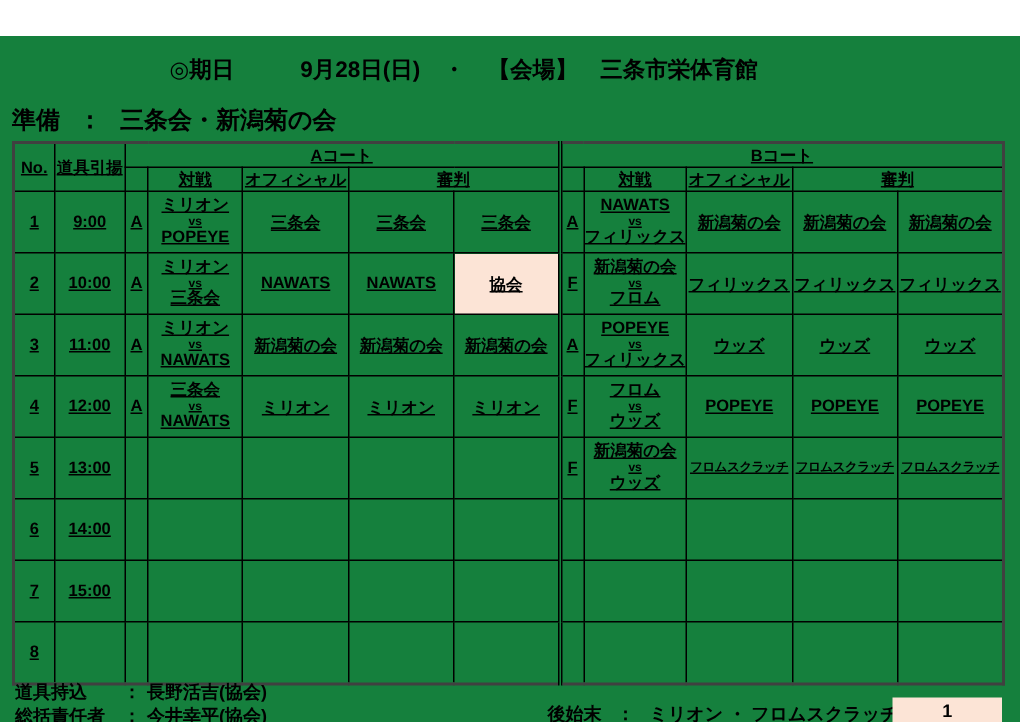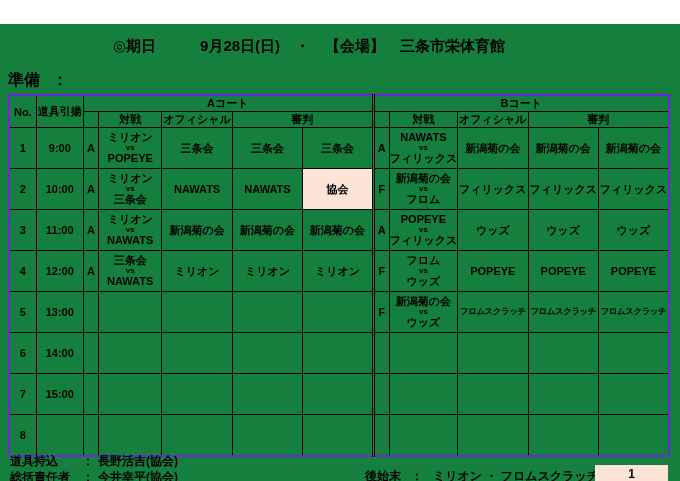--- a/index.html
+++ b/index.html
@@ -22,21 +22,22 @@
   .prep-row {
     position: absolute; top: 46px; left: 8px;
     display: flex; gap: 12px;
     font-size: 16px; font-weight: bold;
   }
   table.sched {
     position: absolute; top: 70px; left: 8px;
     width: 662px;
     border-collapse: collapse;
     table-layout: fixed;
-    border: 2px solid #6d28d9;
+    border: 2px solid #404040;
+    text-decoration: underline;
   }
   .sched th, .sched td {
     border: 1px solid #000;
     padding: 0;
     text-align: center;
     vertical-align: middle;
     font-size: 11px;
     font-weight: bold;
     overflow: hidden;
     white-space: nowrap;
@@ -75,20 +76,21 @@
 <div class="page">
 
   <div class="title-row">
     <span>◎期日</span>
     <span>9月28日(日)　・　【会場】　三条市栄体育館</span>
   </div>
 
   <div class="prep-row">
     <span>準備</span>
     <span>：</span>
+    <span>三条会・新潟菊の会</span>
   </div>
 
   <table class="sched">
     <colgroup>
       <col style="width:27px">
         <col style="width:47px">
       <col style="width:15px">
         <col style="width:63px">
         <col style="width:70px">
         <col style="width:70px">

